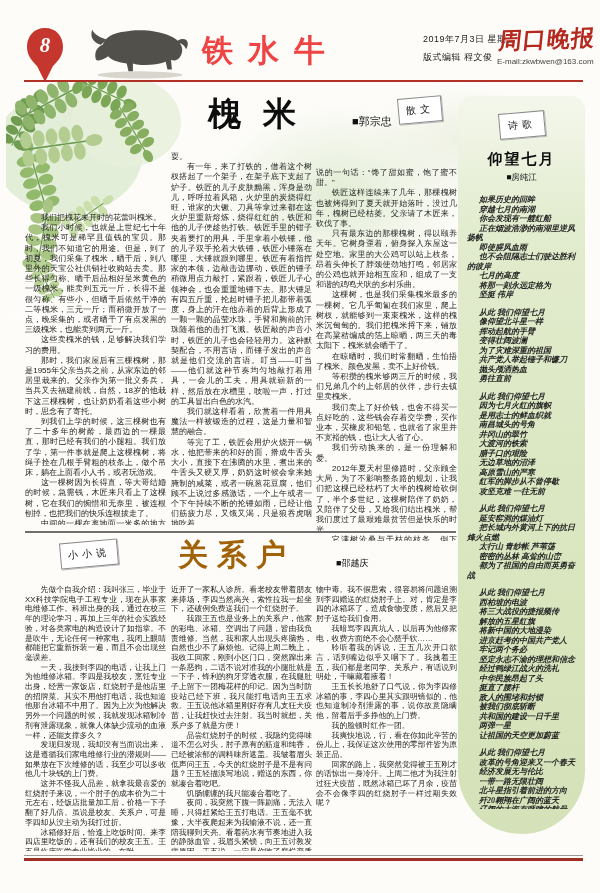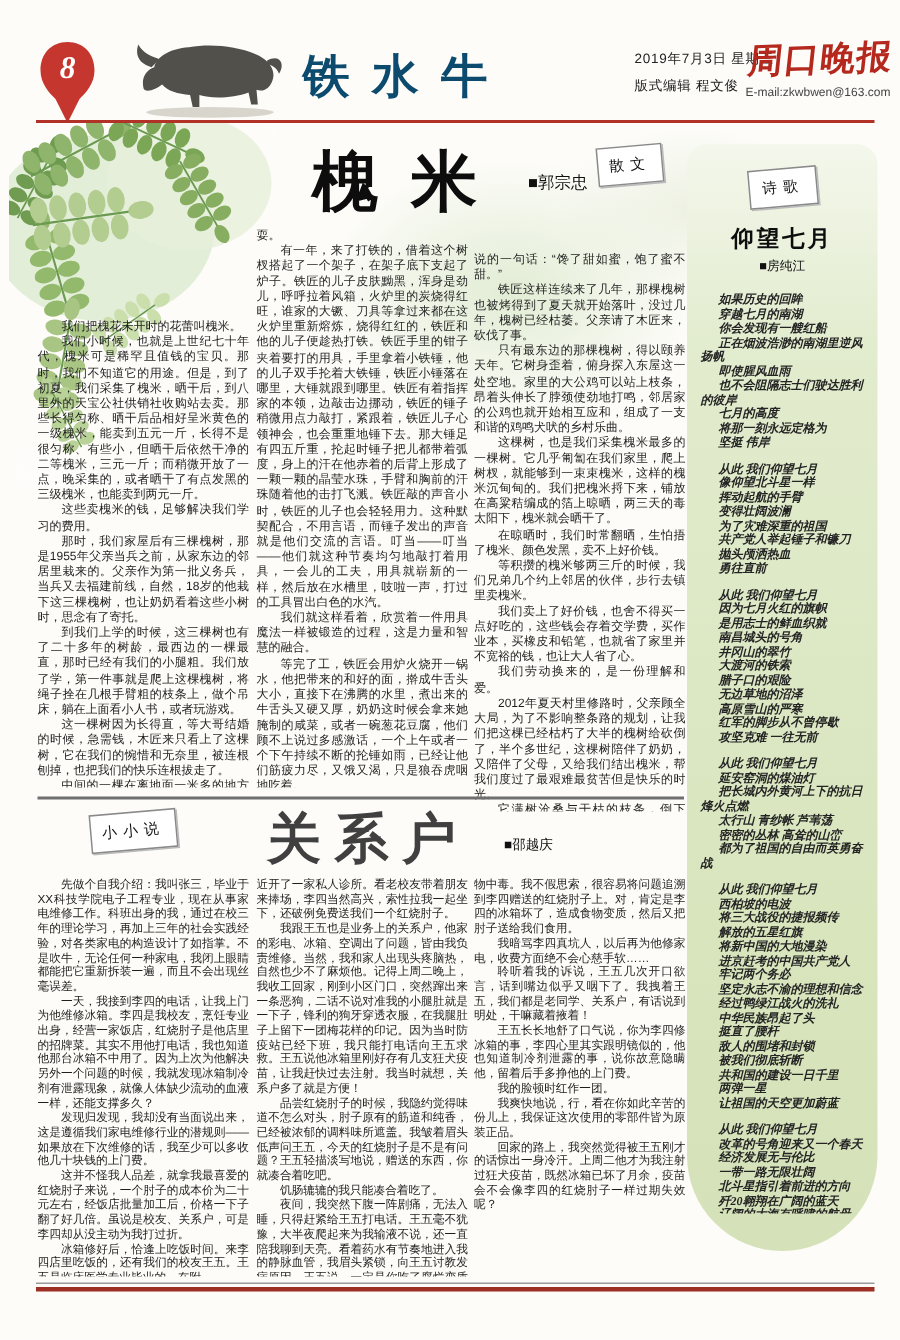--- a/index.html
+++ b/index.html
@@ -5,54 +5,54 @@
   html,body{margin:0;padding:0;}
   body{width:600px;height:893px;background:#ffffff;font-family:"Liberation Sans","DejaVu Sans",sans-serif;}
   .page{position:relative;width:600px;height:893px;background:#fdfcf9;overflow:hidden;}
 
   
   .pin{position:absolute;left:24px;top:26px;width:42px;height:58px;}
   .pin-num{position:absolute;left:24px;top:33px;width:42px;text-align:center;color:#fff;
            font-family:"Liberation Serif",serif;font-size:21px;font-style:italic;font-weight:bold;}
   .bull{position:absolute;left:86px;top:20px;width:108px;height:62px;}
   .section-name{position:absolute;left:202px;top:30px;font-family:"Liberation Serif",serif;
-                font-size:31px;font-weight:bold;letter-spacing:15px;color:#0c4a6e;}
+                font-size:31px;font-weight:bold;letter-spacing:15px;color:#ef4444;}
   .date-line{position:absolute;left:423px;top:33px;font-size:9px;color:#222;letter-spacing:.5px;}
   .editor-line{position:absolute;left:423px;top:51px;font-size:9px;color:#222;letter-spacing:.5px;}
   .logo{position:absolute;left:499px;top:24px;font-family:"Liberation Serif",serif;font-size:23px;
         font-weight:bold;color:#b5281e;transform:skewX(-8deg) rotate(-2deg);letter-spacing:1px;}
   .email{position:absolute;left:497px;top:57px;font-size:8px;color:#444;}
   .header-rule{position:absolute;left:24px;top:80px;width:559px;height:2px;background:#b23228;}
 
   
   .wash{position:absolute;left:165px;top:70px;width:350px;height:250px;pointer-events:none;
         background:radial-gradient(closest-side,rgba(203,224,182,.55),rgba(203,224,182,0) 72%);}
   .wash2{position:absolute;left:330px;top:60px;width:260px;height:160px;pointer-events:none;
         background:radial-gradient(closest-side,rgba(226,233,210,.6),rgba(226,233,210,0) 70%);}
   .leaves{position:absolute;left:6px;top:82px;width:178px;height:242px;}
 
   
   .tagbox{position:absolute;background:#fff;border:1px solid #8a8a8a;box-shadow:1px 1px 0 #bbb;
           padding:5px 7px;font-size:10px;letter-spacing:4px;color:#111;transform:rotate(-5deg);}
 
   
-  .a1-title{position:absolute;left:208px;top:92px;font-size:44px;font-weight:900;color:#0d0d0d;letter-spacing:22px;text-align:center;}
+  .a1-title{position:absolute;left:208px;top:92px;font-size:33px;font-weight:900;color:#0d0d0d;letter-spacing:22px;text-align:center;}
   .a1-author{position:absolute;left:352px;top:114px;font-size:11px;color:#111;}
   .col{position:absolute;overflow:hidden;color:#1e1e1e;}
   .a1c{font-size:8px;line-height:10.2px;}
   .a1c1{left:25px;top:213px;width:141px;height:312px;}
   .a1c2{left:171px;top:152px;width:141px;height:373px;}
   .a1c3{left:316px;top:152px;width:141px;height:373px;margin-top:16px;}
   .para{margin:0;text-indent:2em;text-align:justify;}
   .para.cont{text-indent:0;}
 
   .divider{position:absolute;left:25px;top:531px;width:431px;height:2px;background:#6f6f6f;}
 
   
-  .a2-title{position:absolute;left:178px;top:535px;font-size:36px;font-weight:900;color:#404040;letter-spacing:9px;}
+  .a2-title{position:absolute;left:178px;top:535px;font-size:30px;font-weight:900;color:#a16207;letter-spacing:9px;}
   .a2-author{position:absolute;left:336px;top:557px;font-size:9px;color:#111;}
   .a2c{font-size:7.8px;line-height:9.7px;}
   .a2c1{left:25px;top:585px;width:141px;height:266px;}
   .a2c2{left:171px;top:585px;width:141px;height:266px;}
   .a2c3{left:316px;top:585px;width:141px;height:266px;}
 
   
   .poem{position:absolute;left:458px;top:96px;width:127px;height:738px;
         background:linear-gradient(#f4f7ec,#e2ecce 18%,#d8e5bd 70%,#d5e2b9);
         border-radius:14px 14px 64px 64px;overflow:hidden;}

